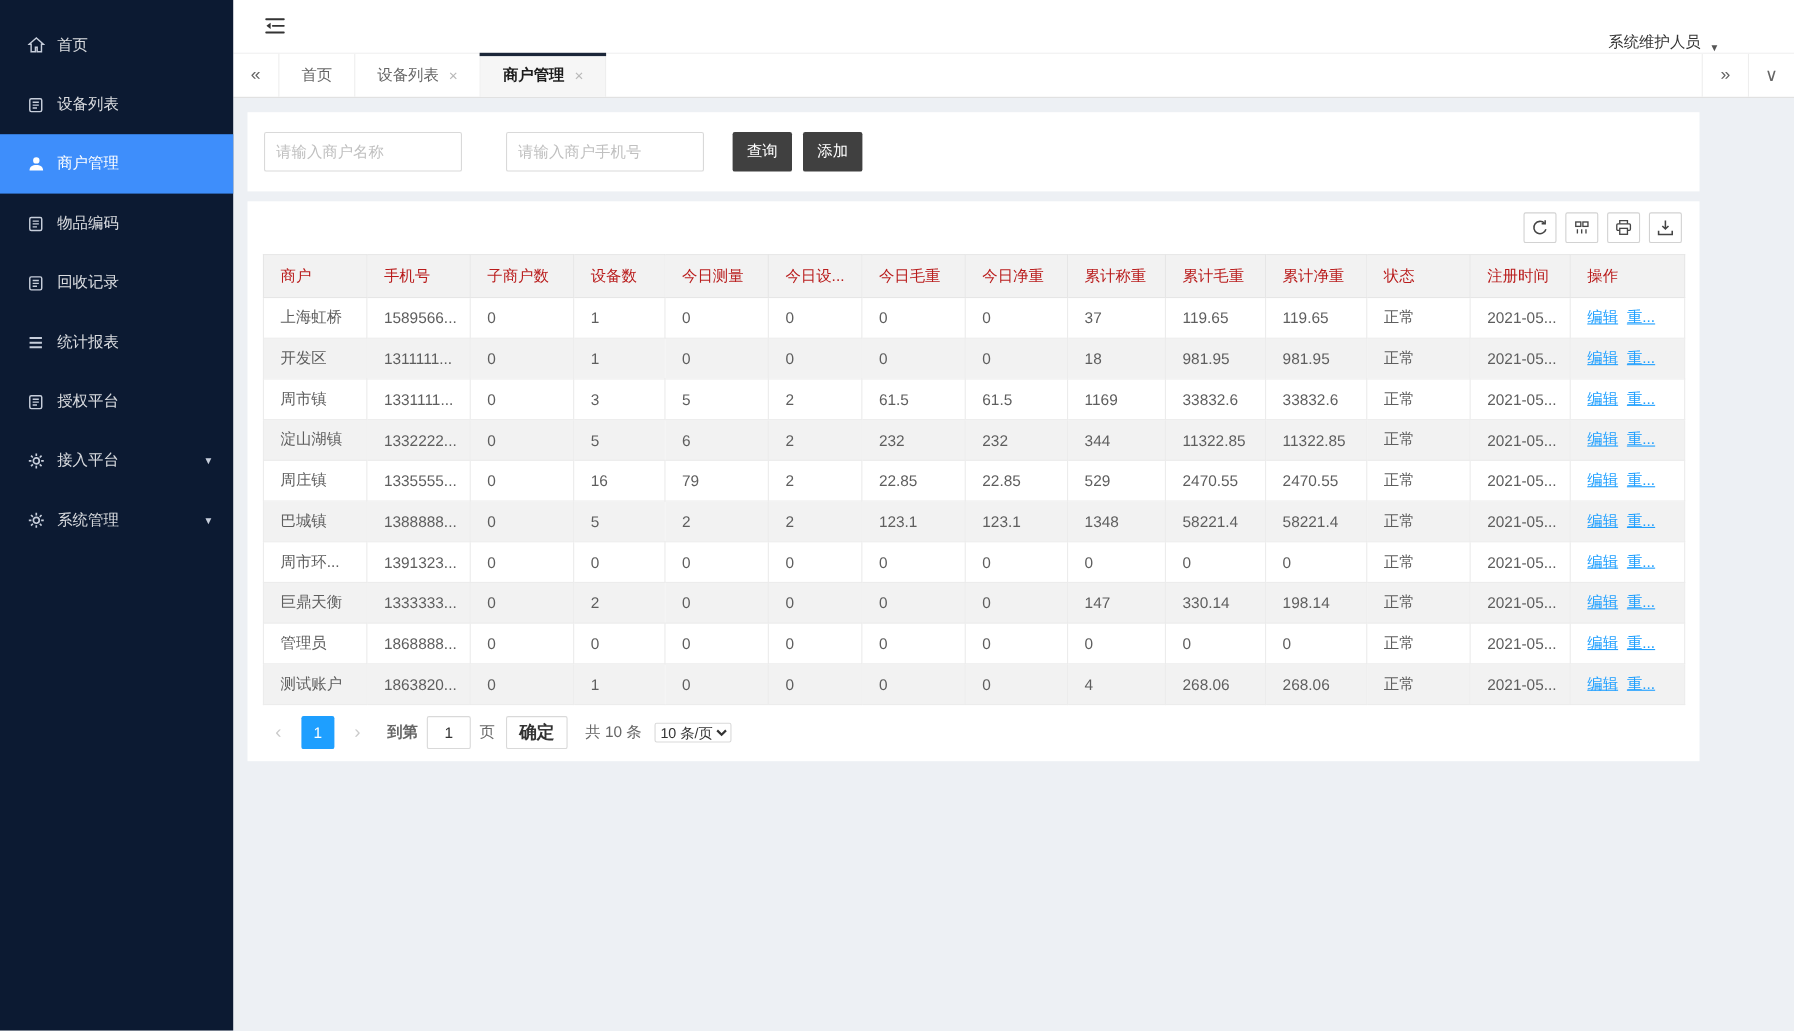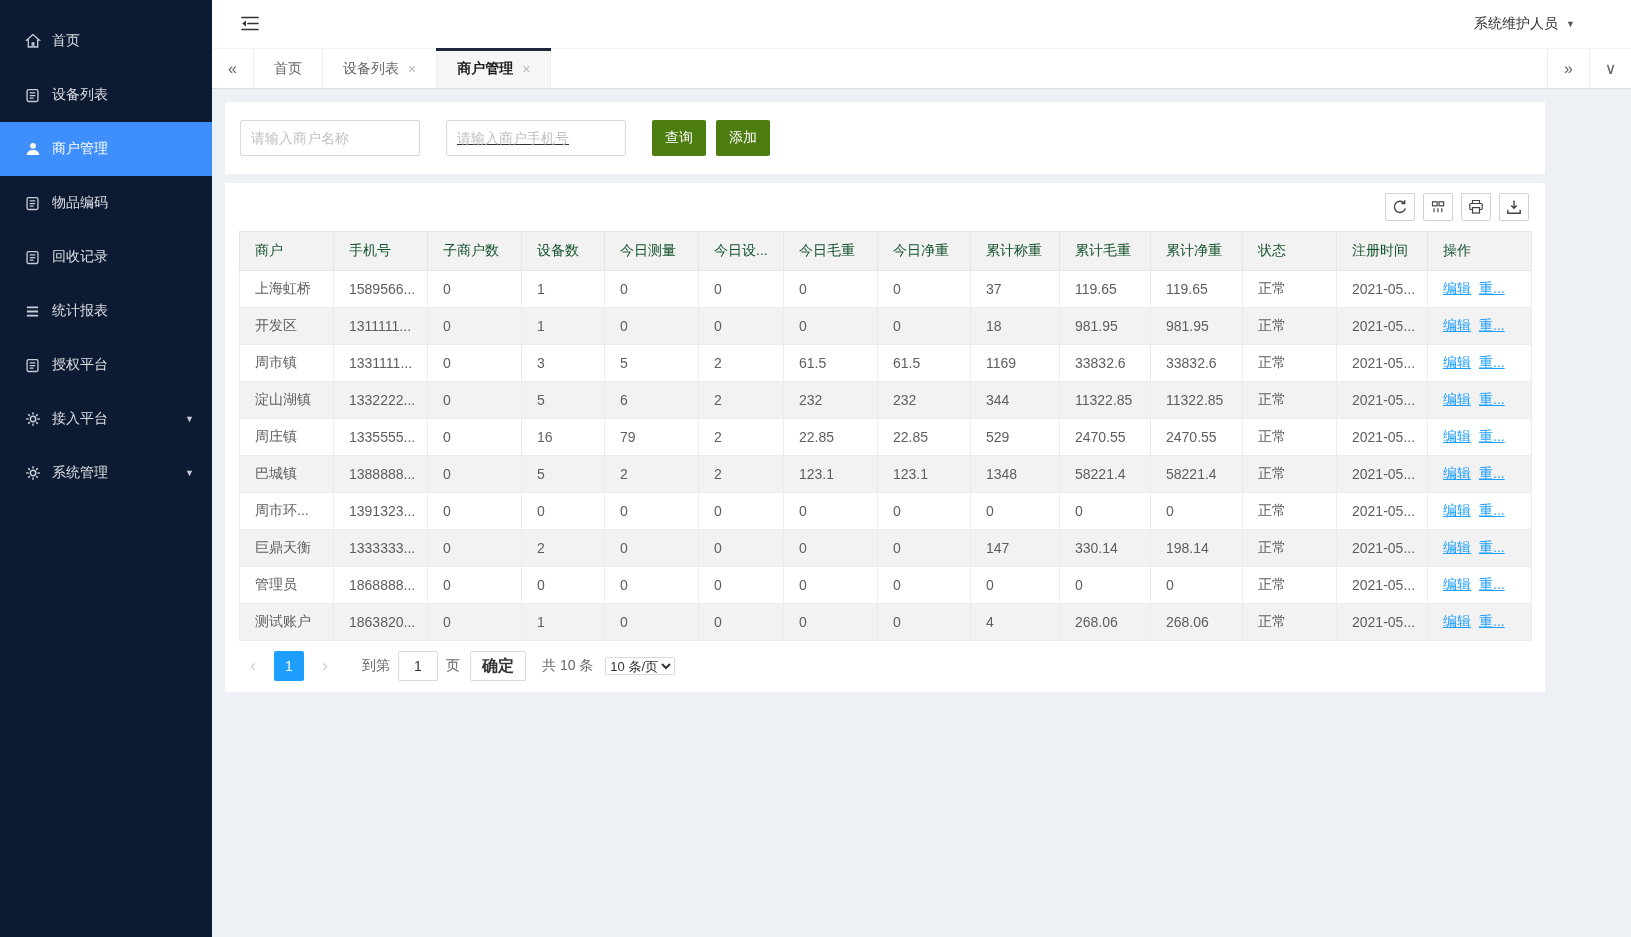--- a/index.html
+++ b/index.html
@@ -15,64 +15,64 @@
 .menu { padding-top:14px; }
 .menu-item { height:54px; display:flex; align-items:center; padding:0 18px 0 24px; color:rgba(255,255,255,.85); cursor:pointer; }
 .menu-item .mi-icon { width:17px; height:17px; margin-right:11px; display:inline-flex; align-items:center; justify-content:center; color:#c7cedb; flex:none; }
 .menu-item.active { background:#3e8efb; color:#fff; }
 .menu-item.active .mi-icon { color:#fff; }
 .mi-caret { margin-left:auto; font-size:9px; color:#c7cedb; }
 
 
 .topbar { position:absolute; left:212px; top:0; right:0; height:48px; background:#fff; }
 .collapse-btn { position:absolute; left:28px; top:15px; cursor:pointer; display:inline-flex; }
-.user-menu { position:absolute; right:56px; top:0; height:48px; display:flex; align-items:center; gap:8px; cursor:pointer; }
+.user-menu { position:absolute; right:68px; top:0; height:48px; display:flex; align-items:flex-end; gap:8px; cursor:pointer; }
 .user-caret { font-size:9px; color:#555; }
 
 
 .tabbar { position:absolute; left:212px; top:48px; right:0; height:41px; background:#fff; border-top:1px solid #f2f2f2; border-bottom:1px solid #dedede; display:flex; align-items:stretch; }
 .tab-arrow { width:42px; display:flex; align-items:center; justify-content:center; color:#666; font-size:16px; cursor:pointer; }
 .tab-arrow.sep-r { border-right:1px solid #eee; }
 .tab-arrow.sep-l { border-left:1px solid #eee; }
 .tabs { display:flex; }
 .tab { position:relative; padding:0 20px; display:flex; align-items:center; gap:9px; border-right:1px solid #eee; color:#666; cursor:pointer; white-space:nowrap; }
 .tab.active { background:#f6f6f6; color:#1c1c1c; font-weight:bold; }
 .tab.active::before { content:""; position:absolute; left:-1px; right:-1px; top:-1px; height:3px; background:#1c2739; }
 .tab-close { color:#b9b9b9; font-size:14px; font-weight:normal; cursor:pointer; }
 .tabbar-right { margin-left:auto; display:flex; }
 
 
 .content { position:absolute; left:212px; top:90px; right:0; bottom:0; padding:12px 0 0 13px;border-radius:20px; }
 
 .search-card { width:1320px; height:72px; background:#fff; display:flex; align-items:center; padding:0 15px; margin-bottom:9px; }
 .search-input { width:180px; height:36px; border:1px solid #d9d9d9; border-radius:2px; padding:0 10px; font-size:14px; color:#333; outline:none; font-family:inherit; }
 .search-input::placeholder { color:#c0c0c0; }
-.search-input + .search-input { margin-left:26px;text-decoration:underline; }
-.btn { height:36px; padding:0 13px; background:#4d7c0f; color:#fff; border:none; border-radius:2px; font-size:14px; cursor:pointer; font-family:inherit; }
+.search-input + .search-input { margin-left:40px; }
+.btn { height:36px; padding:0 13px; background:#404040; color:#fff; border:none; border-radius:2px; font-size:14px; cursor:pointer; font-family:inherit; }
 .btn-query { margin-left:26px; }
 .btn-add { margin-left:10px;text-align:center; }
 
 .table-card { width:1320px; background:#fff; padding-bottom:1px; }
 .toolbar { height:48px; display:flex; align-items:center; justify-content:flex-end; padding:0 16px; gap:8px; }
 .tool-btn { width:30px; height:28px; border:1px solid #d2d2d2; border-radius:2px; background:#fff; display:flex; align-items:center; justify-content:center; color:#444; cursor:pointer; }
 
 .grid-wrap { margin:0 14px; }
 table { border-collapse:collapse; table-layout:fixed; width:1292px; }
-th { background:#f2f2f2; height:39px; font-weight:normal; color:#14532d; text-align:left; padding:0 15px; border:1px solid #e6e6e6; white-space:nowrap; overflow:hidden; }
+th { background:#f2f2f2; height:39px; font-weight:normal; color:#b91c1c; text-align:left; padding:0 15px; border:1px solid #e6e6e6; white-space:nowrap; overflow:hidden; }
 td { height:37px; padding:0 15px; color:#5e5e5e; border:1px solid #ececec; white-space:nowrap; overflow:hidden; background:#fff; }
 tbody tr:nth-child(even) td { background:#f2f2f2; }
 .op-link { color:#1e9fff; text-decoration:underline; cursor:pointer; }
 .op-link + .op-link { margin-left:8px; }
 
 
 .pager { height:50px; display:flex; align-items:center; padding:0 1px; gap:8px; color:#666; margin:0 14px; }
 .pg-arrow { width:26px; height:30px; display:flex; align-items:center; justify-content:center; color:#ccc; font-size:17px; cursor:pointer; }
 .pg-page { min-width:30px; height:30px; background:#1e9fff; color:#fff; display:flex; align-items:center; justify-content:center; border-radius:2px; cursor:pointer; }
 .pg-text { color:#666; }
-.pg-text.goto { margin-left:16px; }
+.pg-text.goto { margin-left:6px;font-weight:bold; }
 .pg-input { width:40px; height:30px; border:1px solid #d9d9d9; border-radius:2px; text-align:center; color:#333; font-size:14px; outline:none; font-family:inherit; }
 .pg-confirm { height:30px; padding:0 11px; background:#fff; border:1px solid #d9d9d9; border-radius:2px; color:#333; font-size:16px; font-weight:bold; cursor:pointer; margin-left:2px; font-family:inherit; }
 .pg-total { margin-left:8px; }
 .pg-select { height:18px; border:1px solid #d9d9d9; border-radius:2px; color:#333; font-size:13px; background:#fff; outline:none; font-family:inherit; margin-left:4px; }
 </style>
 </head>
 <body>
 
 <div class="sidebar">
   <nav class="menu" id="menu">

